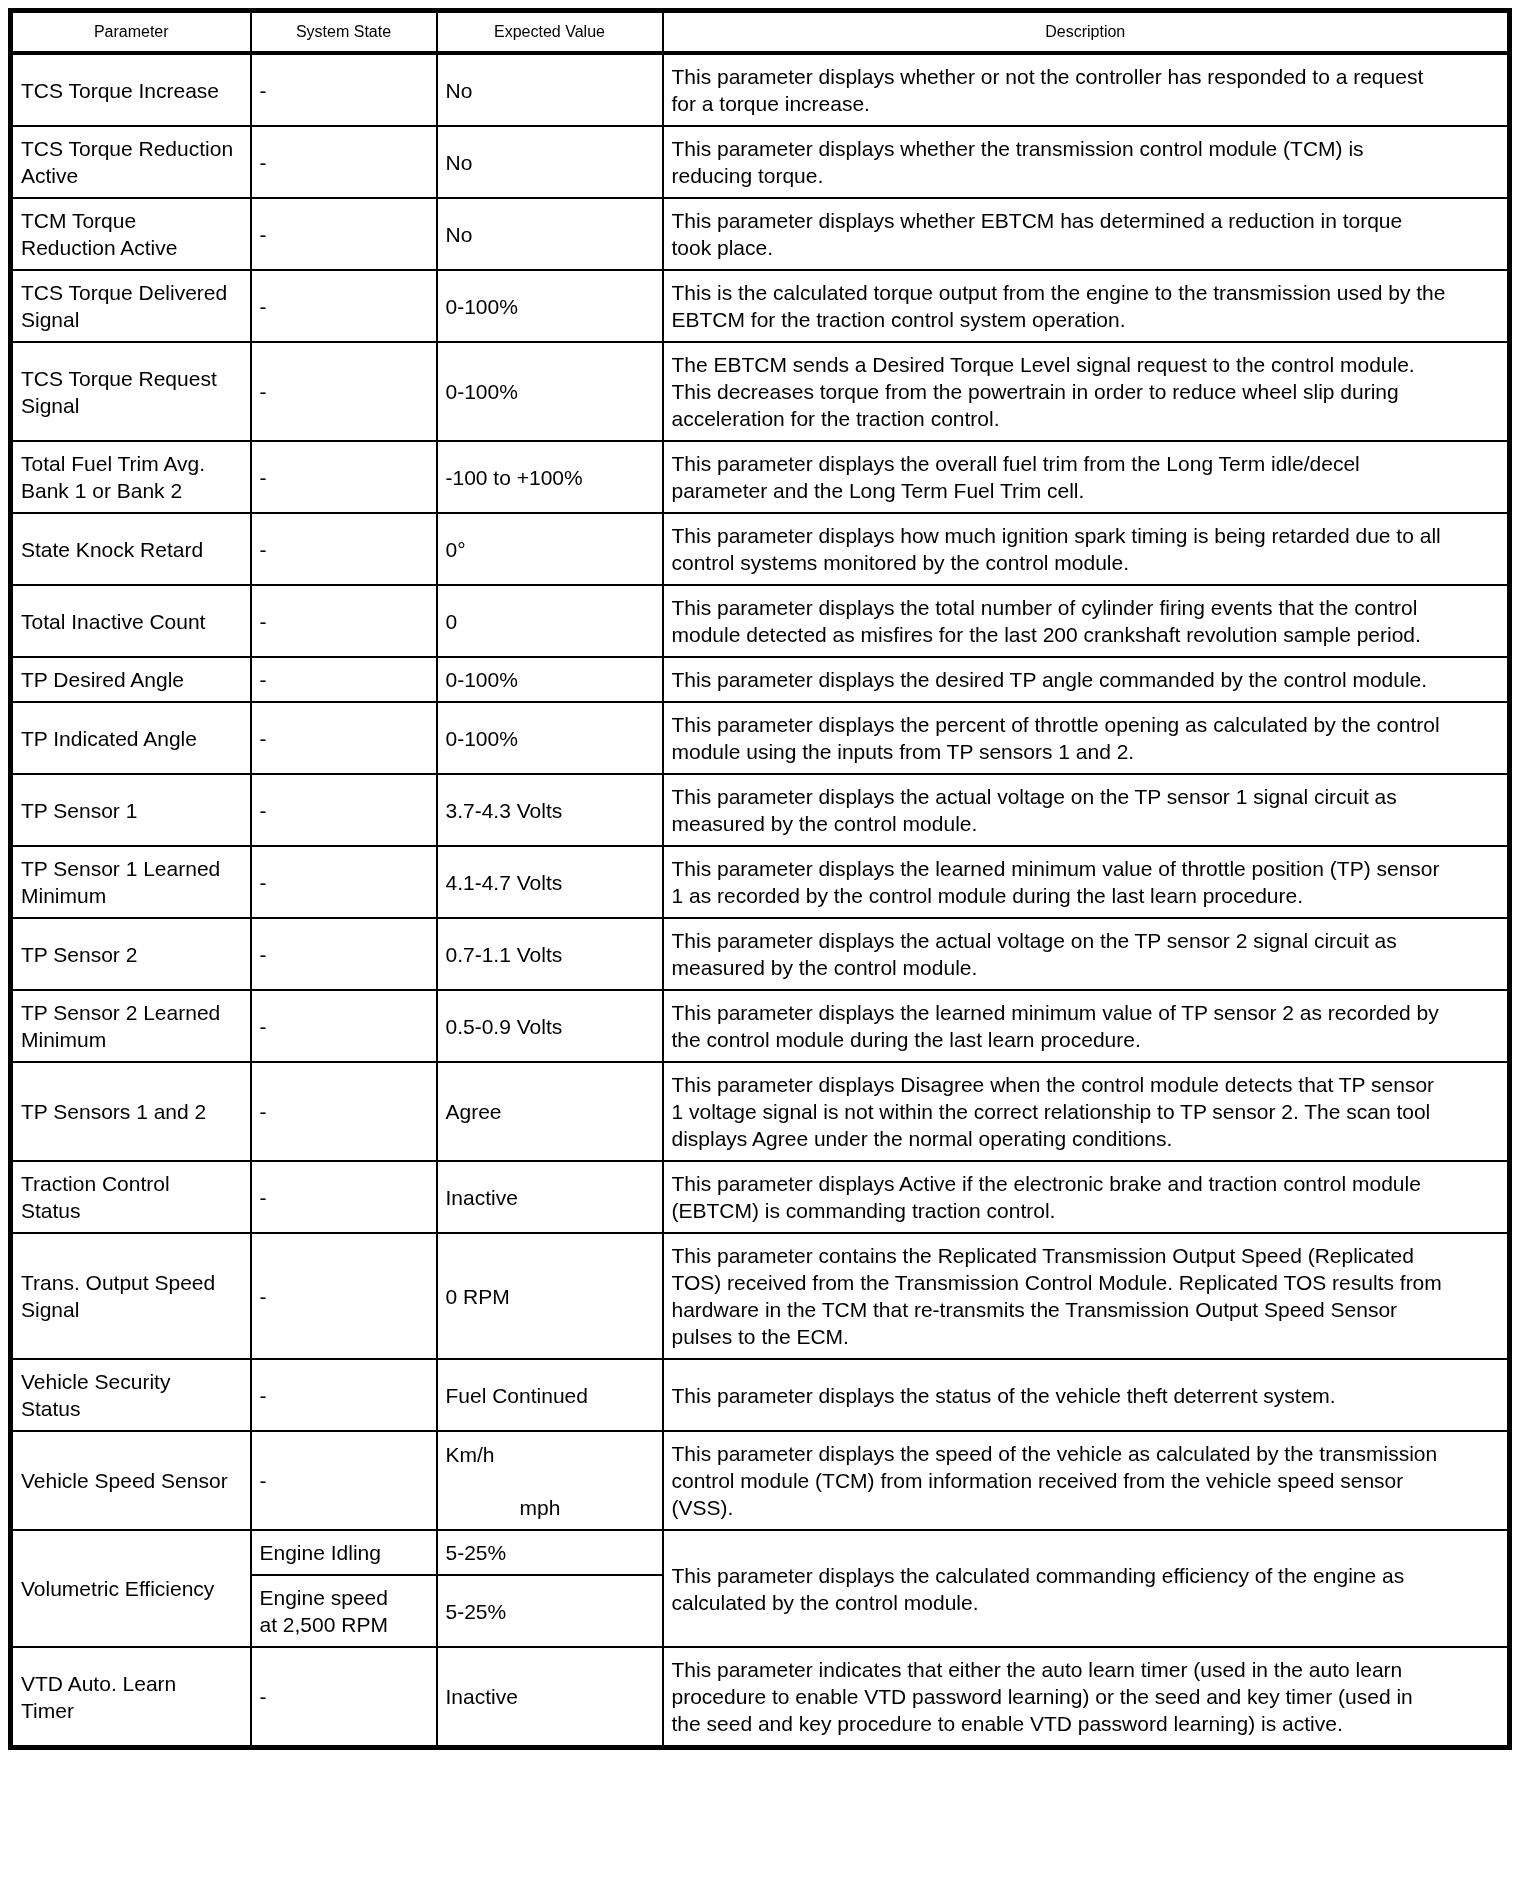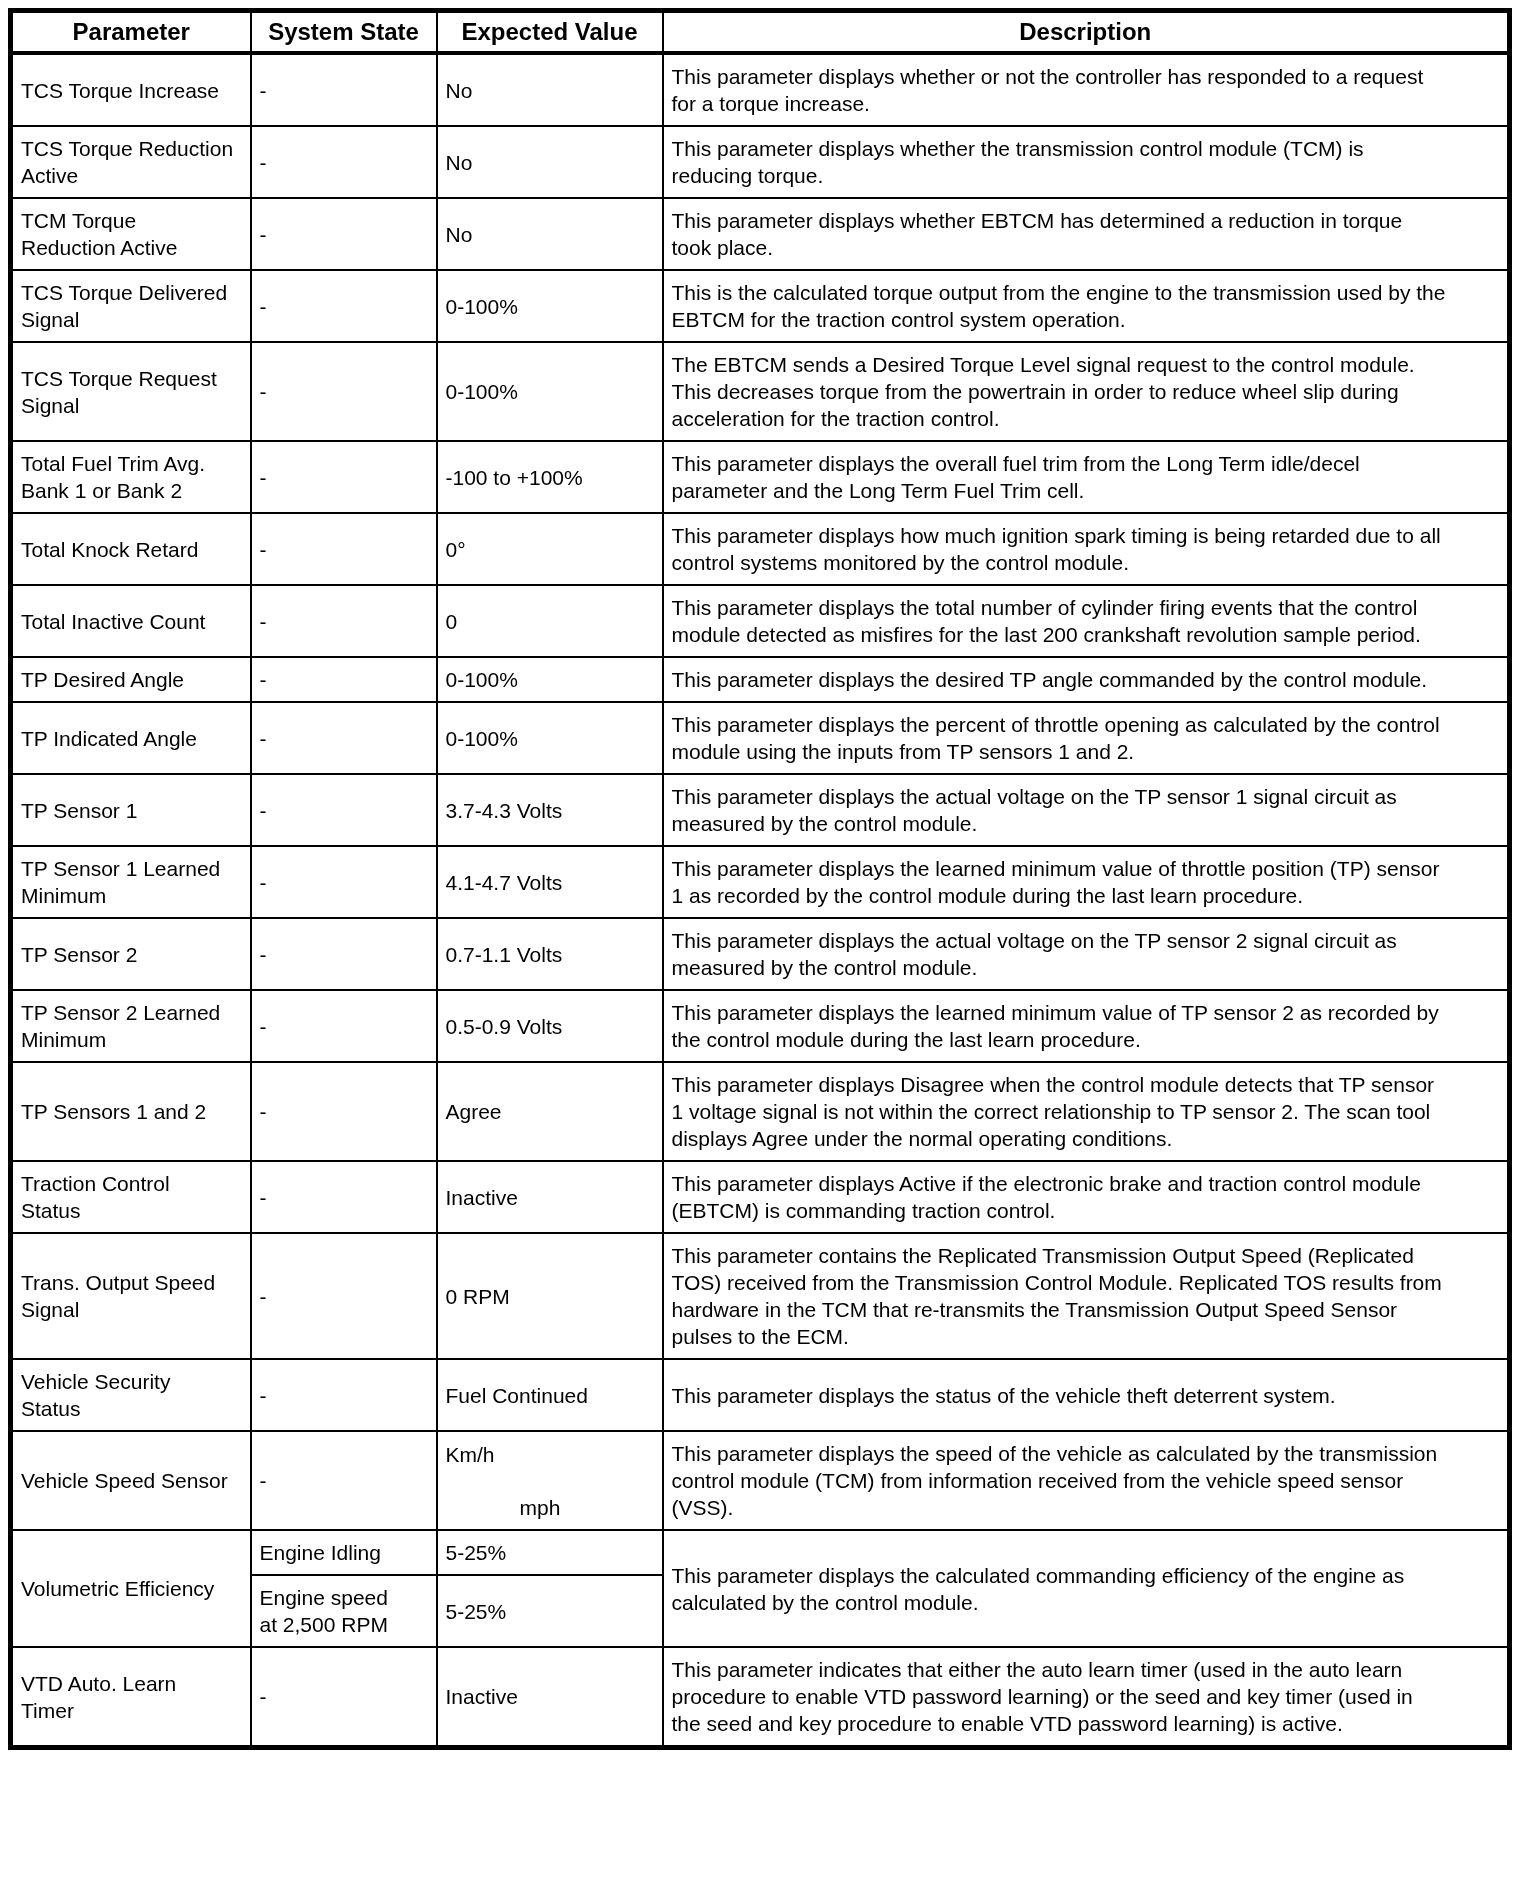--- a/index.html
+++ b/index.html
@@ -23,22 +23,22 @@
     background: #ffffff;
   }
   col.c-param { width: 240px; }
   col.c-state { width: 186px; }
   col.c-value { width: 226px; }
   col.c-desc  { width: auto; }
 
   th {
     border: 2px solid #000000;
     border-bottom: 4px solid #000000;
-    font-size: 24px;
-    font-weight: bold;
+    font-size: 16px;
+    font-weight: normal;
     text-align: center;
     padding: 6px 4px;
     line-height: 26px;
     vertical-align: middle;
   }
   td {
     border: 2px solid #000000;
     font-size: 21px;
     line-height: 27px;
     padding: 8px 8px;
@@ -114,21 +114,21 @@
         </tr>
         <tr>
           <td class="parameter-cell">Total Fuel Trim Avg. Bank 1 or Bank 2</td>
           <td class="system-state-cell">-</td>
           <td class="expected-value-cell">
             <div class="value-line">-100 to +100%</div>
           </td>
           <td class="description-cell">This parameter displays the overall fuel trim from the Long Term idle/decel parameter and the Long Term Fuel Trim cell.</td>
         </tr>
         <tr>
-          <td class="parameter-cell">Total Knock Retard</td>
+          <td class="parameter-cell">State Knock Retard</td>
           <td class="system-state-cell">-</td>
           <td class="expected-value-cell">
             <div class="value-line">0°</div>
           </td>
           <td class="description-cell">This parameter displays how much ignition spark timing is being retarded due to all control systems monitored by the control module.</td>
         </tr>
         <tr>
           <td class="parameter-cell">Total Inactive Count</td>
           <td class="system-state-cell">-</td>
           <td class="expected-value-cell">

